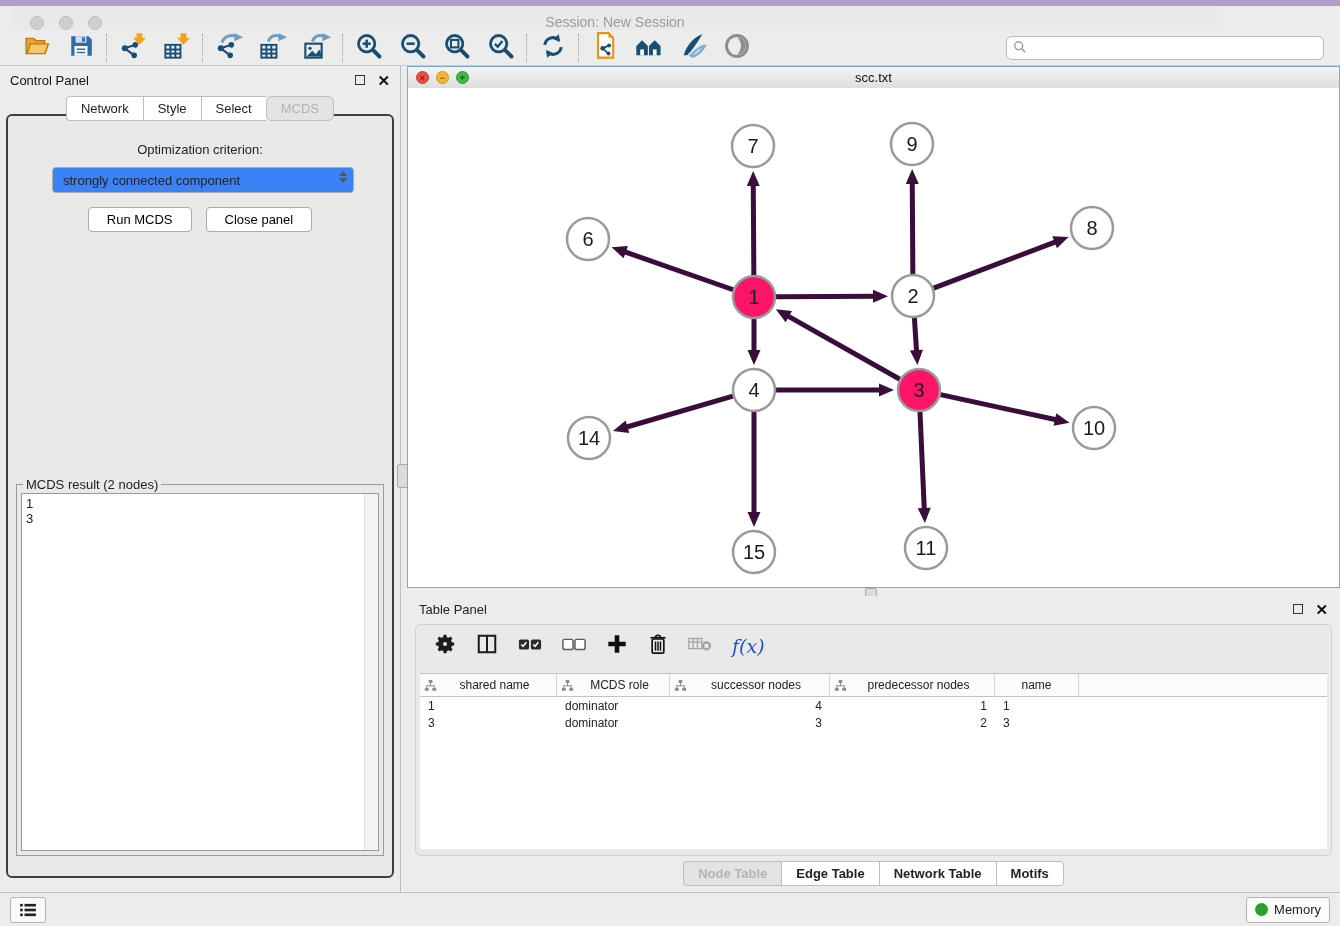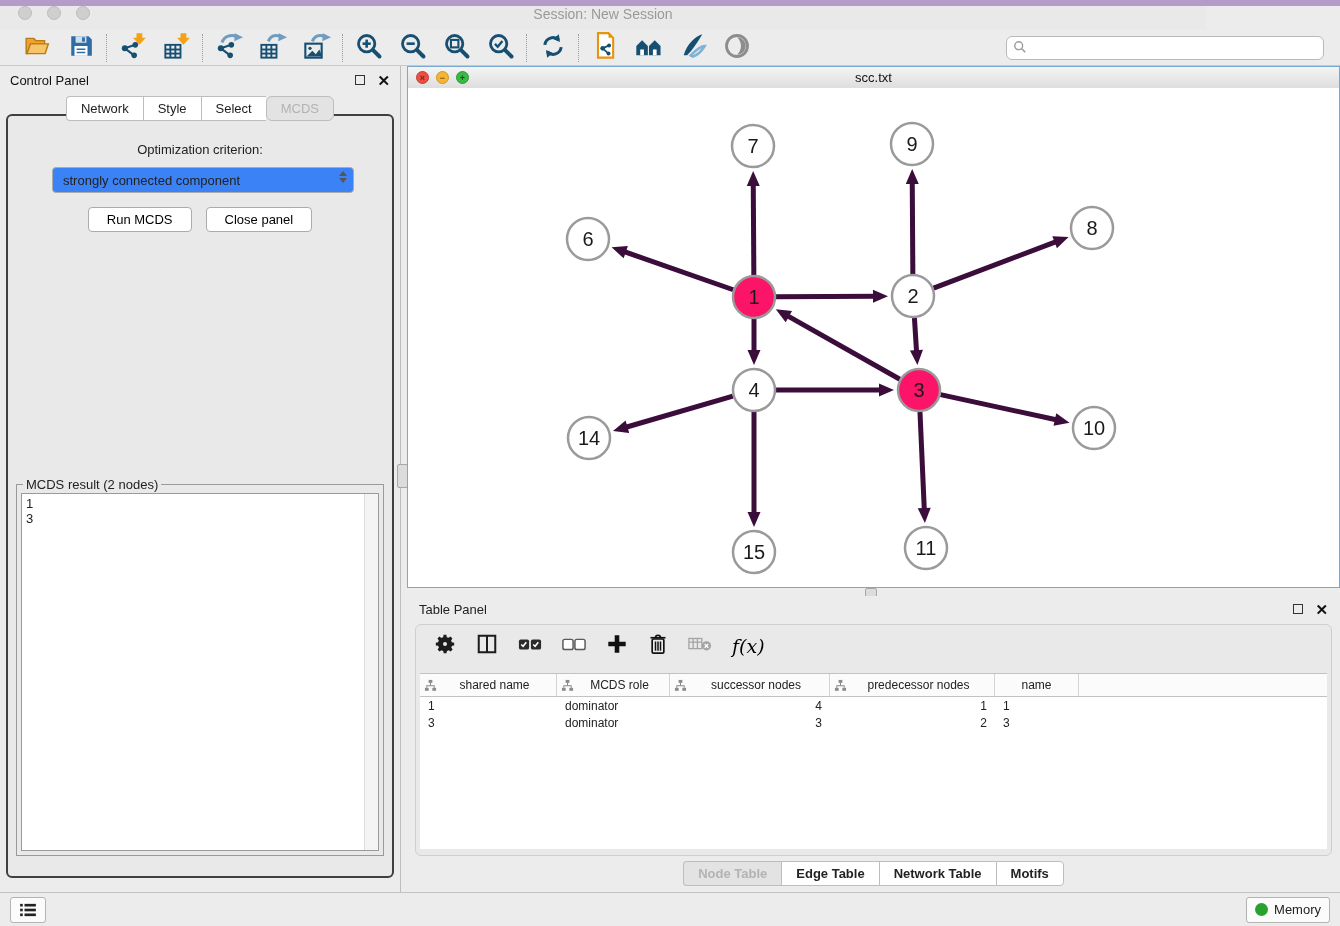--- a/index.html
+++ b/index.html
@@ -2,22 +2,22 @@
 <html><head>
 <meta charset="utf-8">
 <style>
   html,body{margin:0;padding:0;}
   body{
     width:1340px;height:926px;position:relative;overflow:hidden;
     background:#ececec;font-family:"Liberation Sans",sans-serif;color:#222;
   }
   
   .desktop-strip{position:absolute;left:0;top:0;width:1340px;height:6px;background:#b49bc8;}
-  .titlebar{position:absolute;left:0;top:6px;width:1206px;height:24px;background:#e9e9e9;
-    border-bottom:1px solid #c6c6c6;display:flex;align-items:flex-start;}
+  .titlebar{position:absolute;left:12px;top:6px;width:1206px;height:24px;background:#e9e9e9;
+    border-bottom:1px solid #c6c6c6;display:flex;align-items:flex-end;}
   .traffic{display:flex;gap:15px;margin-left:18px;}
   .tl{width:14px;height:14px;border-radius:50%;background:#cfcfcf;border:1px solid #bdbdbd;box-sizing:border-box;}
   .app-title{position:absolute;left:0;right:0;text-align:center;color:#9a9a9a;font-size:14px;}
   
   .toolbar{position:absolute;left:0;top:30px;width:1340px;height:36px;background:#ececec;
     border-bottom:1px solid #c9c9c9;display:flex;align-items:center;padding:0 12px;box-sizing:border-box;}
   .tb-group{display:flex;align-items:center;gap:14px;padding:0 10px;}
   .tb-sep{width:1px;height:28px;border-left:1px dotted #9b9b9b;}
   .tb-btn{width:30px;height:30px;display:flex;align-items:center;justify-content:center;cursor:default;}
   .search-wrap{margin-left:auto;margin-right:4px;position:relative;}
@@ -73,21 +73,21 @@
   
   .hsplit{position:absolute;left:0;top:522px;width:933px;height:8px;}
   .hsplit .grip{position:absolute;left:458px;top:0px;width:10px;height:7px;background:#dcdcdc;border:1px solid #a8a8a8;border-radius:2px;}
   
   .table-panel{position:absolute;left:0;top:530px;width:933px;height:296px;background:#ececec;}
   .tp-head{height:26px;display:flex;align-items:center;padding:0 12px;font-size:13px;}
   .tp-head .sp{flex:1;}
   .tp-container{position:absolute;left:8px;right:8px;top:28px;bottom:36px;background:#e9e9e9;
     border:1px solid #cfcfcf;border-radius:6px;box-sizing:border-box;}
   .tp-toolbar{height:42px;display:flex;align-items:center;gap:20px;padding:0 18px;}
-  .fx{font-family:"DejaVu Serif",serif;font-style:italic;font-size:19px;color:#000000;}
+  .fx{font-family:"DejaVu Serif",serif;font-style:italic;font-size:19px;color:#1d4ed8;}
   .tp-table{position:absolute;left:4px;right:4px;top:48px;bottom:6px;background:#fff;border-top:1px solid #c2c2c2;overflow:hidden;}
   .thead{display:flex;height:22px;background:#fbfbfb;border-bottom:1px solid #c2c2c2;}
   .th{display:flex;align-items:center;border-right:1px solid #d4d4d4;font-size:12px;box-sizing:border-box;padding:0 4px;}
   .th .lbl{flex:1;text-align:center;}
   .trow{display:flex;height:17px;font-size:12px;align-items:center;}
   .td{box-sizing:border-box;padding:0 8px;white-space:nowrap;overflow:hidden;}
   .num{text-align:right;}
   .tp-tabs{position:absolute;left:0;right:0;bottom:6px;display:flex;justify-content:center;}
   .tp-tab{border:1px solid #bdbdbd;background:#fff;padding:4px 14px;font-size:13px;font-weight:bold;border-right:none;}
   .tp-tab:first-child{border-top-left-radius:4px;border-bottom-left-radius:4px;}

